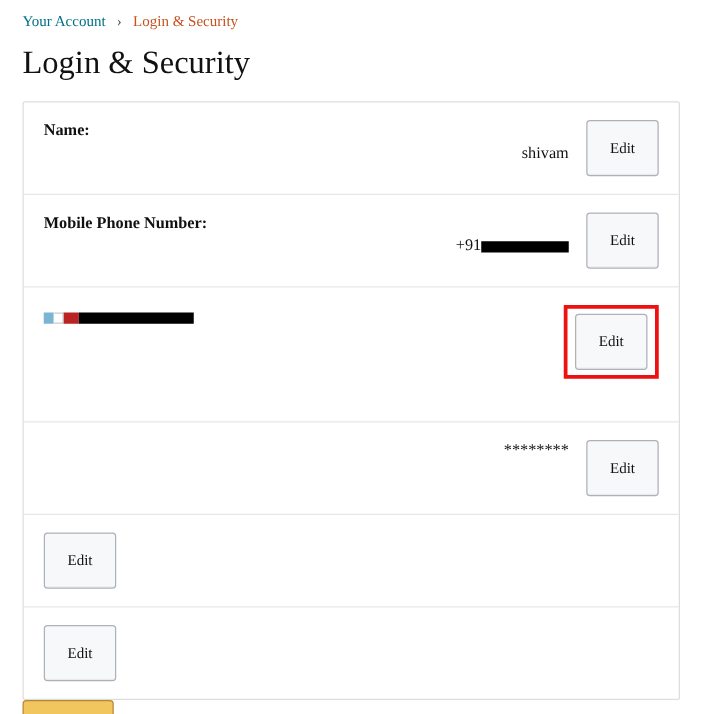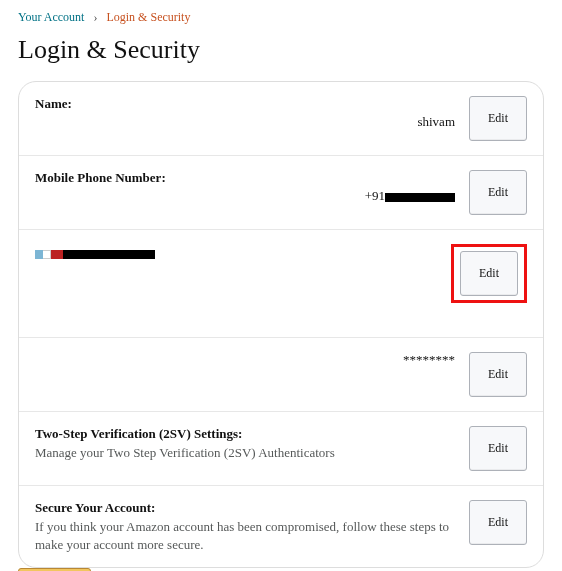--- a/index.html
+++ b/index.html
@@ -27,21 +27,21 @@
       color: #C7511F;
     }
     h1.page-title {
       font-size: 26px;
       font-weight: 400;
       margin: 10px 0 16px 0;
       color: #111;
     }
     .panel {
       border: 1px solid #ddd;
-      border-radius: 18px;
+      border-radius: 2px;
       overflow: hidden;
     }
     .row {
       display: flex;
       align-items: flex-start;
       justify-content: space-between;
       padding: 14px 16px;
       border-top: 1px solid #e7e7e7;
       min-height: 62px;
     }
@@ -153,32 +153,24 @@
   </div>
 
   <div class="row">
     <div class="row-content">
       <div class="row-value">********</div>
     </div>
     <button class="edit-btn">Edit</button>
   </div>
 
   <div class="row">
-    <div class="row-content">
-      <div class="row-label">Two-Step Verification (2SV) Settings:</div>
-      <div class="row-desc">Manage your Two Step Verification (2SV) Authenticators</div>
-    </div>
     <button class="edit-btn">Edit</button>
   </div>
 
   <div class="row">
-    <div class="row-content">
-      <div class="row-label">Secure Your Account:</div>
-      <div class="row-desc">If you think your Amazon account has been compromised, follow these steps to make your account more secure.</div>
-    </div>
     <button class="edit-btn">Edit</button>
   </div>
 
 </div>
 
 <button class="done-btn">Done</button>
 
 
 
 

